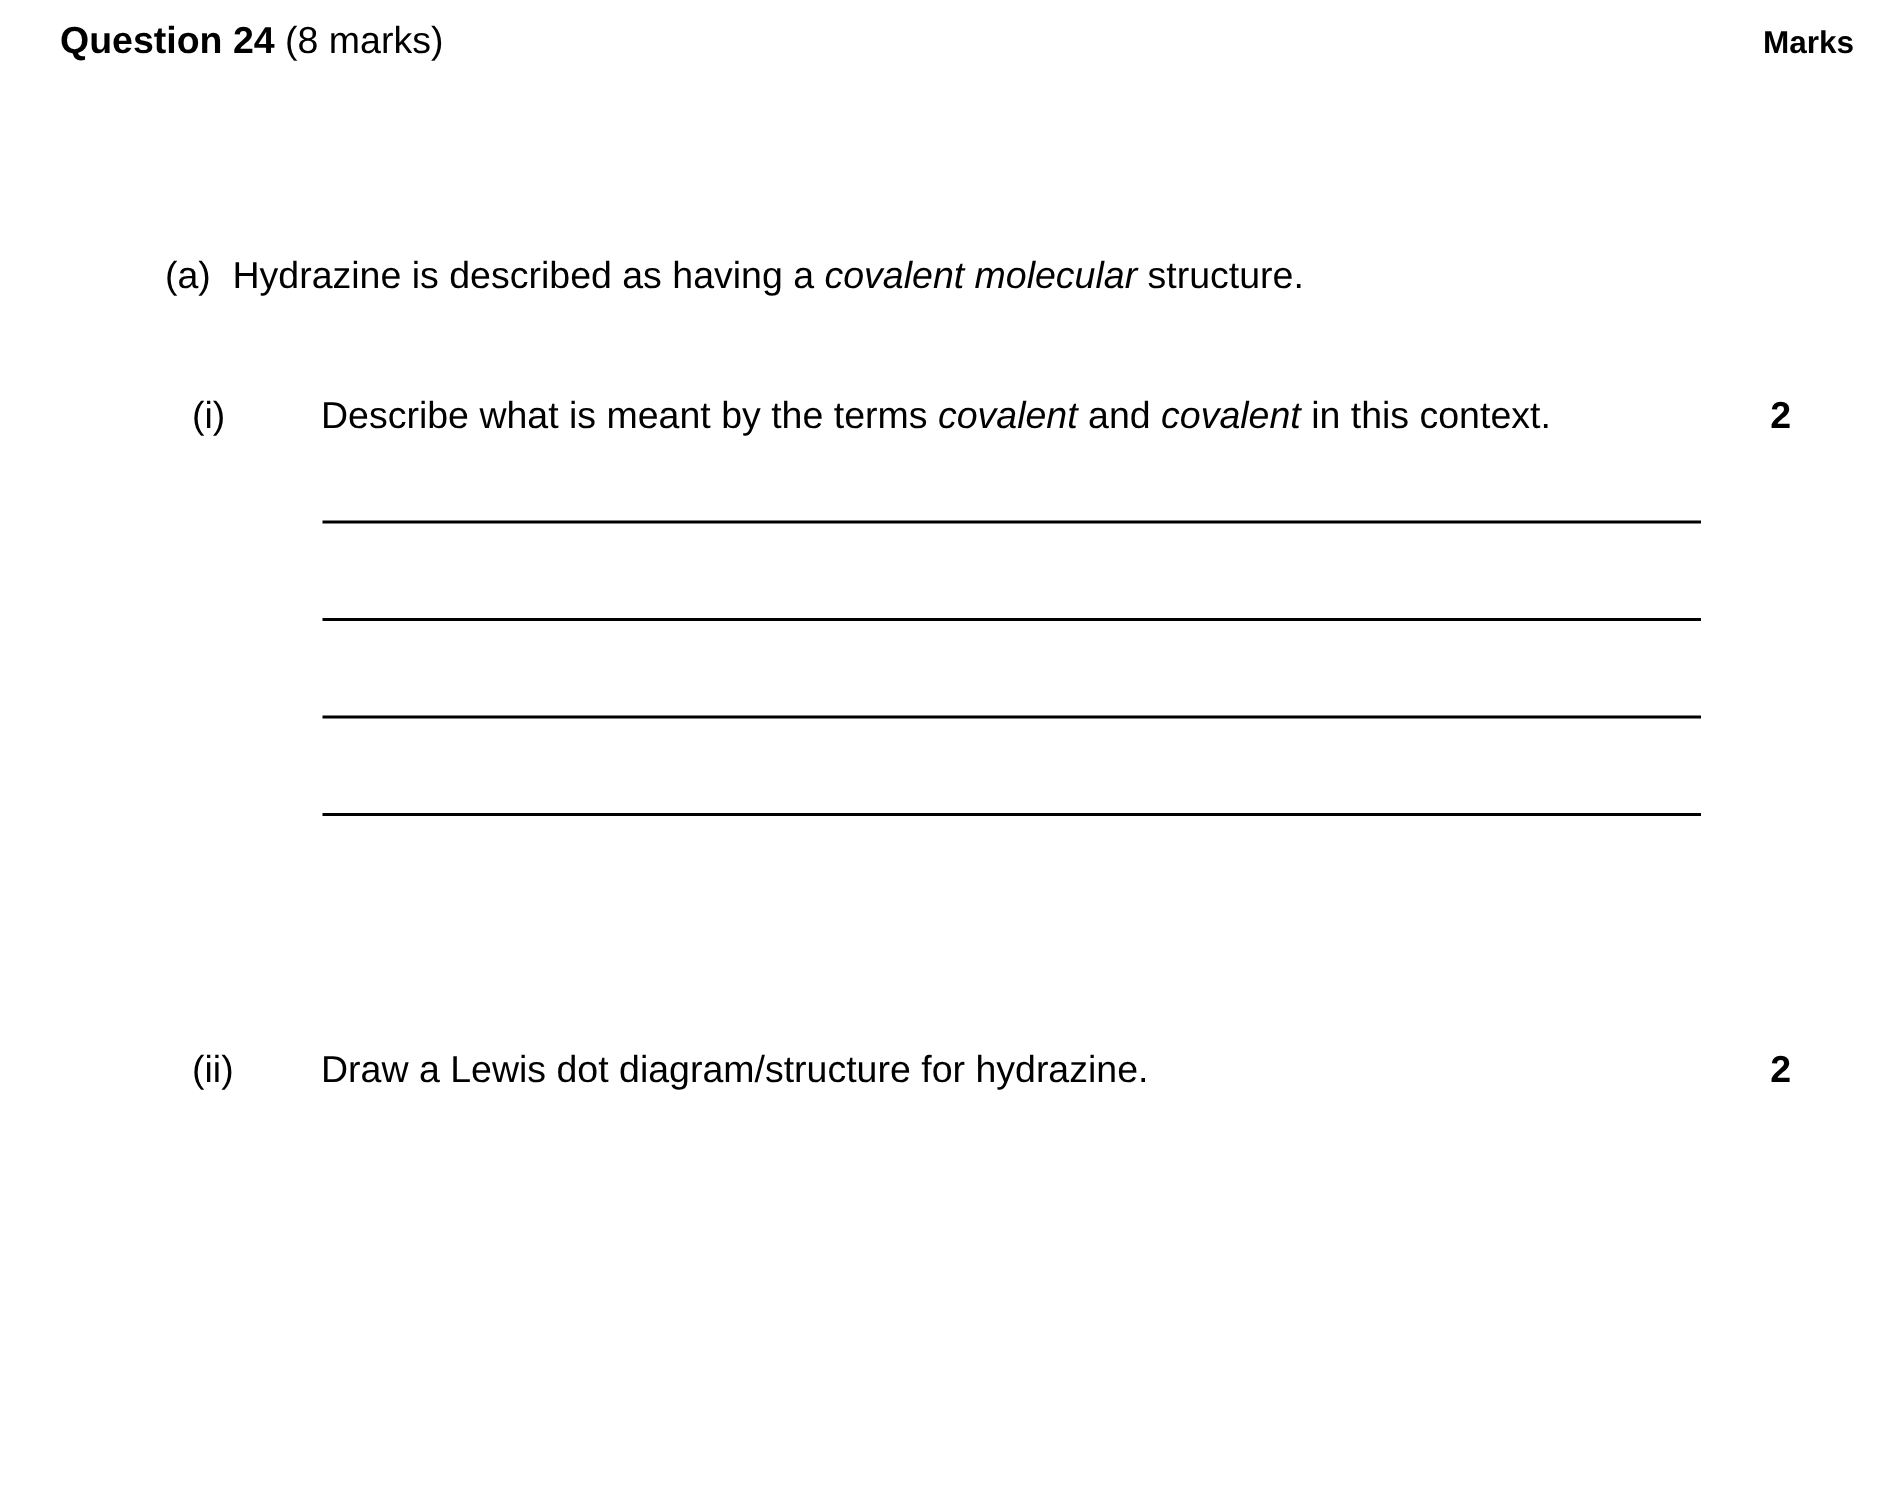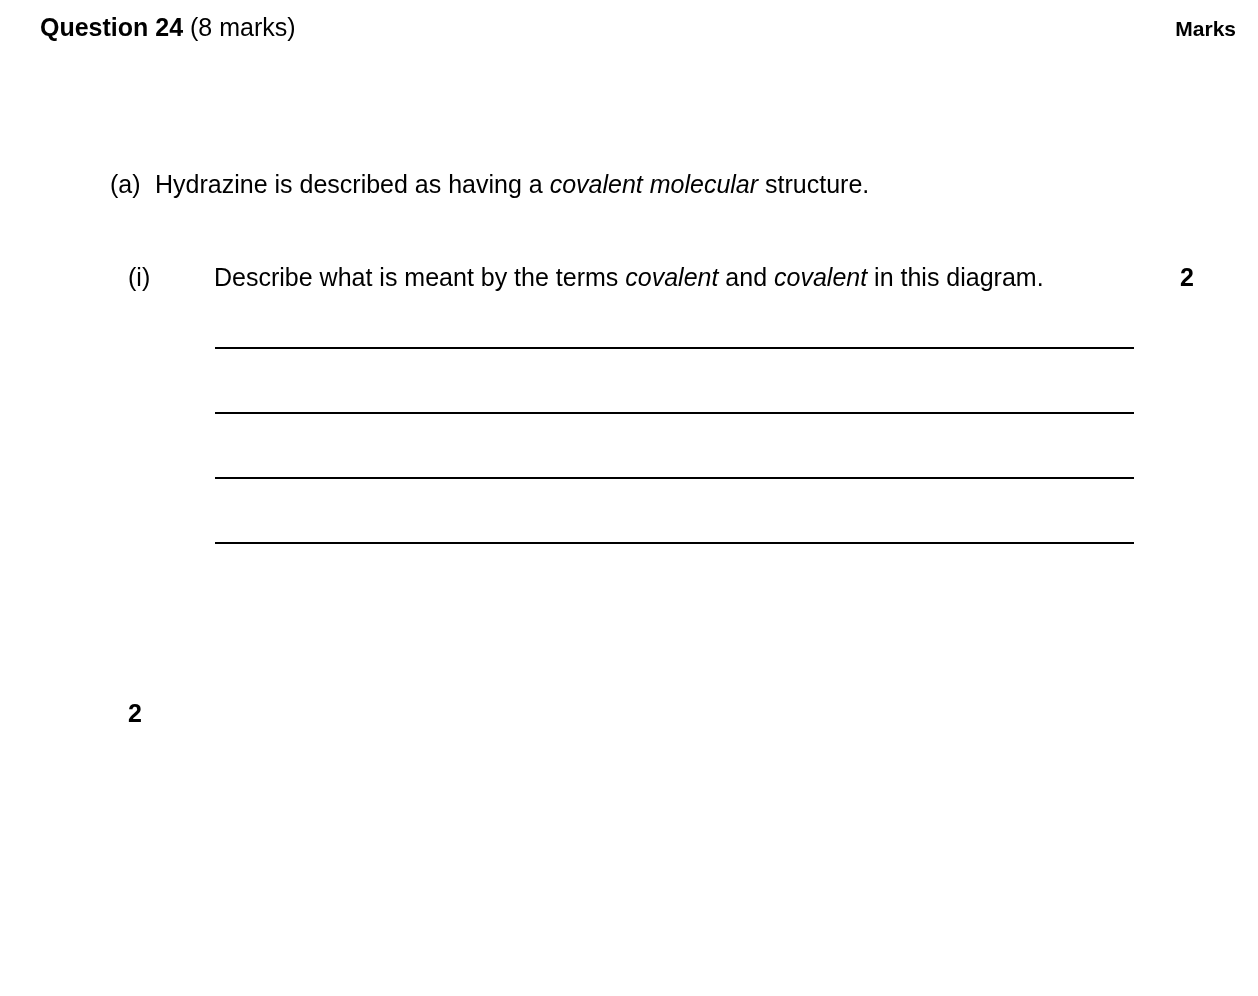--- a/index.html
+++ b/index.html
@@ -151,34 +151,38 @@
 
 
   <div class="part-a">
     <span class="part-letter">(a)</span><span>Hydrazine is described as having a </span><span class="italic">covalent molecular</span><span> structure.</span>
   </div>
 
   <div class="subitem subitem-i">
     <div class="subitem-row">
       <div class="subitem-main">
         <span class="roman">(i)</span>
-        <span><span>Describe what is meant by the terms </span><span class="italic">covalent</span><span> and </span><span class="italic">covalent</span><span> in this diagram.</span></span>
+        <span><span>Describe what is meant by the terms </span><span class="italic">covalent</span><span> and </span><span class="italic">covalent</span><span> in this context.</span></span>
       </div>
       <div class="subitem-mark">2</div>
     </div>
   </div>
 
   <div class="answer-lines">
     <div class="rule"></div>
     <div class="rule"></div>
     <div class="rule"></div>
     <div class="rule"></div>
   </div>
 
   <div class="subitem subitem-ii">
     <div class="subitem-row">
+      <div class="subitem-main">
+        <span class="roman">(ii)</span>
+        <span>Draw a Lewis dot diagram/structure for hydrazine.</span>
+      </div>
       <div class="subitem-mark">2</div>
     </div>
   </div>
 
   <div class="answer-space" style="position:absolute;left:128px;top:750px;width:1006px;height:220px;"></div>
 
 </div>
 
 </body></html>

